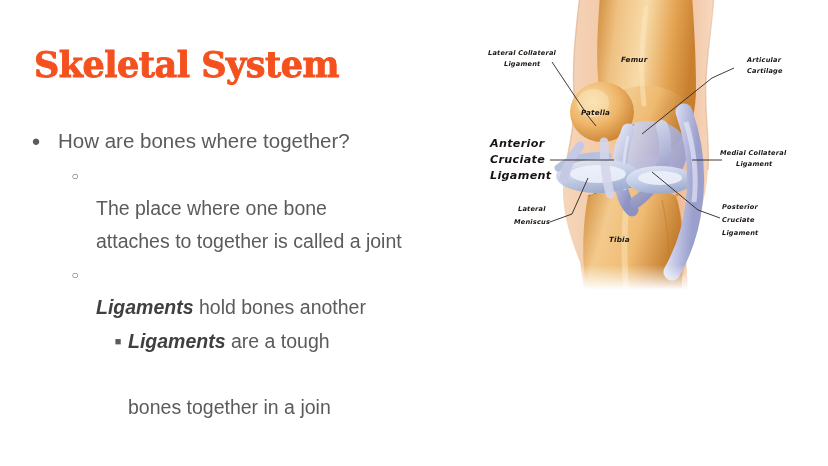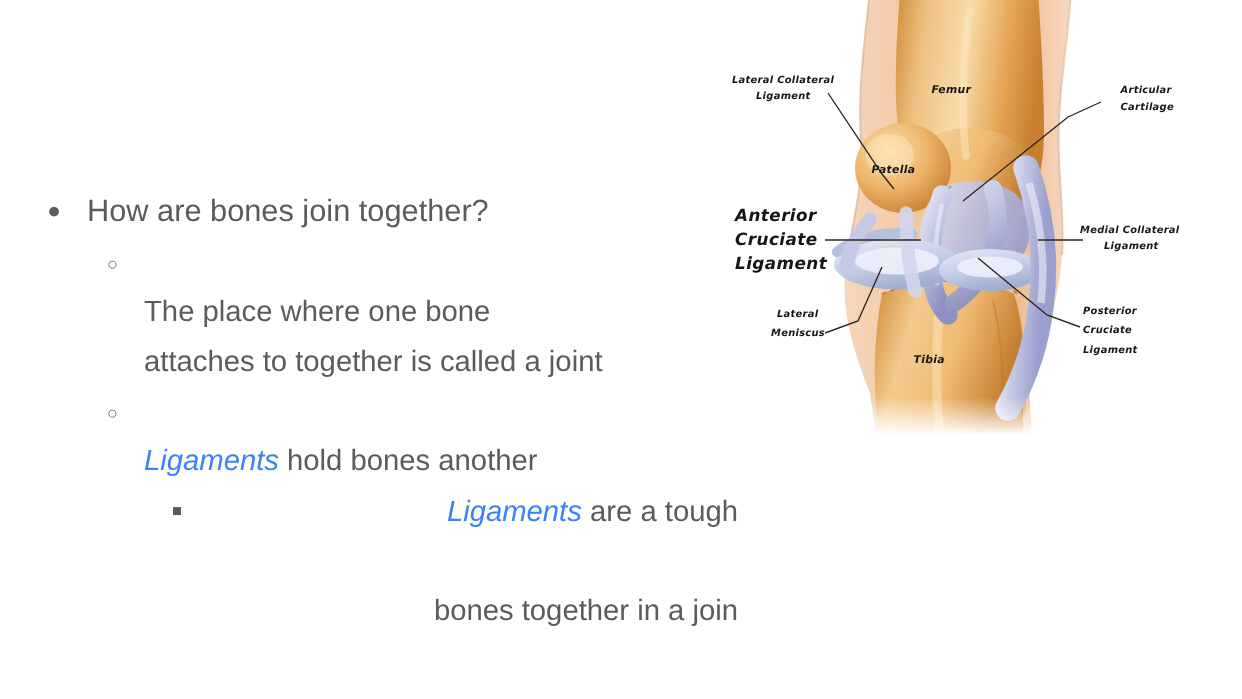--- a/index.html
+++ b/index.html
@@ -51,22 +51,22 @@
     justify-content: center;
     color: #5b5b5b;
     user-select: none;
   }
   .bullet-text {
     flex: 1 1 auto;
     color: #5b5b5b;
   }
   .bullet-text em {
     font-style: italic;
-    font-weight: 400;
-    color: #3b82f6;
+    font-weight: 700;
+    color: #404040;
   }
 
   
   .lvl1 { margin: 0 0 2px 0; }
   .lvl1 .bullet-mark {
     width: 28px;
     font-size: 15px;
     line-height: 34px;
   }
   .lvl1 .bullet-text {
@@ -92,22 +92,20 @@
   
   .lvl3 { margin: 0; padding-left: 86px; }
   .lvl3 .bullet-mark {
     width: 20px;
     font-size: 11px;
     line-height: 33px;
   }
   .lvl3 .bullet-text {
     font-size: 19.5px;
     line-height: 33px;
-    margin-left: 12px;
-    text-align: right;
   }
 
   
   .figure {
     position: absolute;
     left: 476px;
     top: 0px;
     width: 336px;
     height: 290px;
     font-style: italic;
@@ -125,26 +123,27 @@
     stroke: #2b2420;
     stroke-width: 0.9;
     fill: none;
   }
 </style>
 </head>
 <body>
 
 <div class="slide">
 
+  <div class="slide-title">Skeletal System</div>
 
   <div class="body-col">
 
     <div class="bullet-row lvl1">
       <span class="bullet-mark">●</span>
-      <span class="bullet-text">How are bones join together?</span>
+      <span class="bullet-text">How are bones where together?</span>
     </div>
 
     <div class="bullet-row lvl2">
       <span class="bullet-mark">○</span>
       <span class="bullet-text">
         <span>The place where one bone</span><br>
         <span>attaches to together is called a joint</span>
       </span>
     </div>
 

